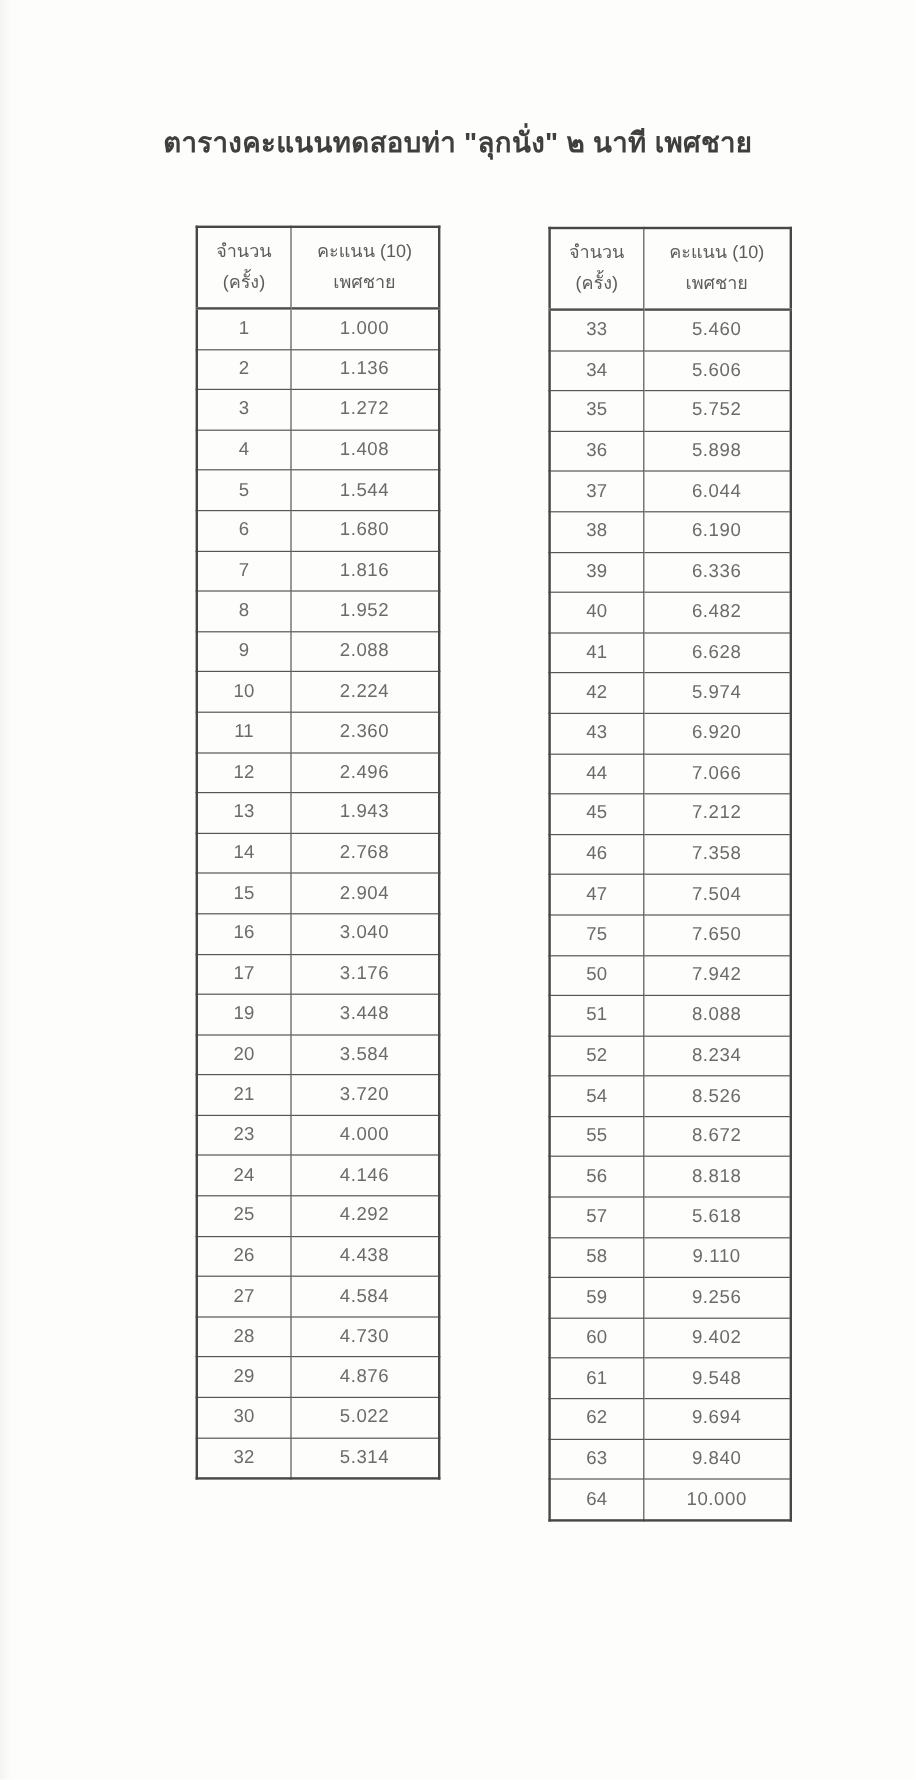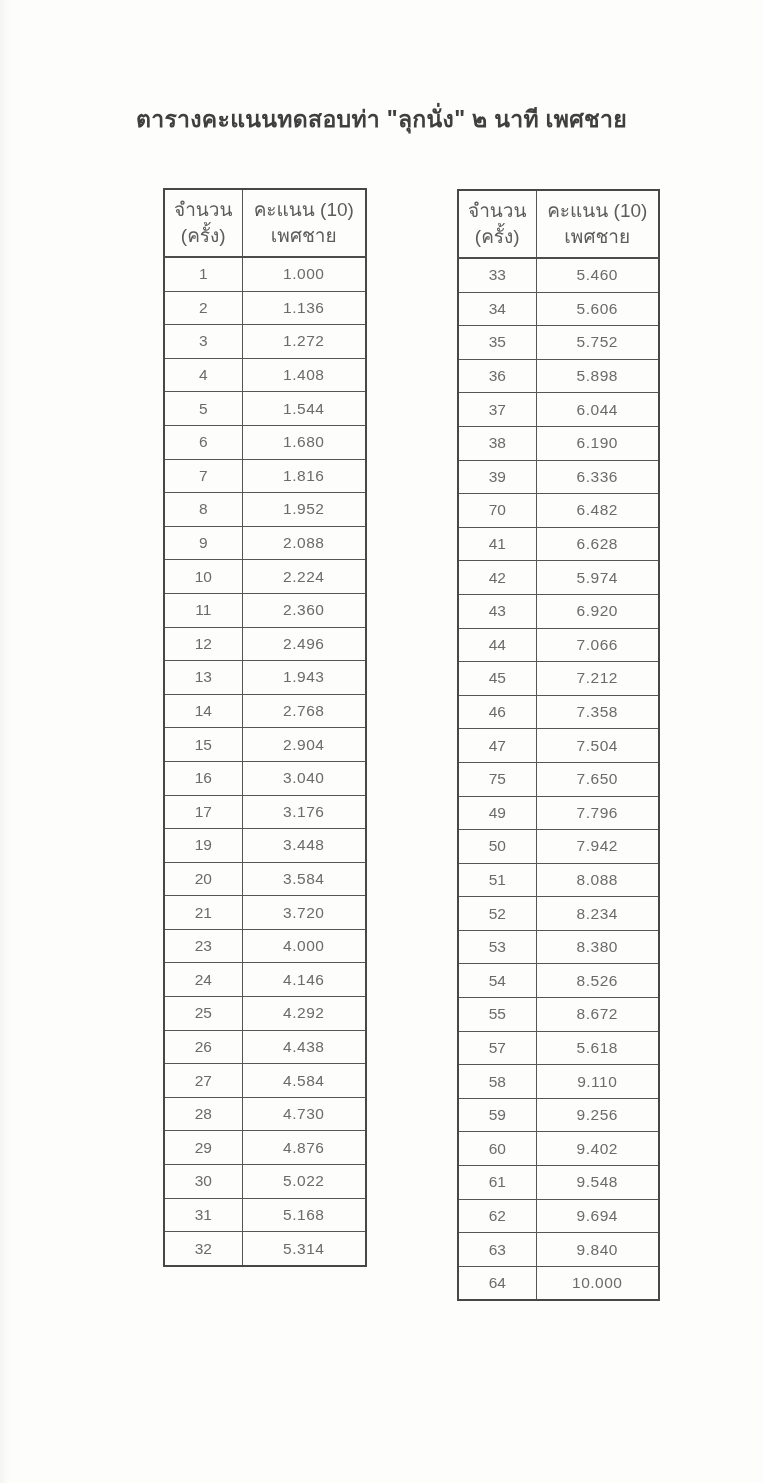--- a/index.html
+++ b/index.html
@@ -34,21 +34,21 @@
   .t-right { left: 457px; top: 189px; width: 201px; }
   .score-table th, .score-table td {
     border: 1px solid #565656;
     text-align: center;
     vertical-align: middle;
     padding: 0;
     font-weight: normal;
   }
   .score-table thead th {
     height: 66px;
-    font-size: 19px;
+    font-size: 15px;
     color: #5c5c5c;
     border-bottom: 2px solid #4d4d4d;
   }
   .score-table thead .hline {
     display: block;
     line-height: 26px;
   }
   .score-table td {
     height: 32.6px;
     font-size: 15.5px;
@@ -188,24 +188,20 @@
         </tr>
         <tr>
           <td>29</td>
           <td>4.876</td>
         </tr>
         <tr>
           <td>30</td>
           <td>5.022</td>
         </tr>
         <tr>
-          <td>31</td>
-          <td>5.168</td>
-        </tr>
-        <tr>
           <td>32</td>
           <td>5.314</td>
         </tr>
       </tbody>
   </table>
 
   <table class="score-table t-right">
     <colgroup>
       <col style="width:78px">
       <col style="width:123px">
@@ -245,21 +241,21 @@
         </tr>
         <tr>
           <td>38</td>
           <td>6.190</td>
         </tr>
         <tr>
           <td>39</td>
           <td>6.336</td>
         </tr>
         <tr>
-          <td>70</td>
+          <td>40</td>
           <td>6.482</td>
         </tr>
         <tr>
           <td>41</td>
           <td>6.628</td>
         </tr>
         <tr>
           <td>42</td>
           <td>5.974</td>
         </tr>
@@ -281,48 +277,44 @@
         </tr>
         <tr>
           <td>47</td>
           <td>7.504</td>
         </tr>
         <tr>
           <td>75</td>
           <td>7.650</td>
         </tr>
         <tr>
-          <td>49</td>
-          <td>7.796</td>
-        </tr>
-        <tr>
           <td>50</td>
           <td>7.942</td>
         </tr>
         <tr>
           <td>51</td>
           <td>8.088</td>
         </tr>
         <tr>
           <td>52</td>
           <td>8.234</td>
         </tr>
         <tr>
-          <td>53</td>
-          <td>8.380</td>
-        </tr>
-        <tr>
           <td>54</td>
           <td>8.526</td>
         </tr>
         <tr>
           <td>55</td>
           <td>8.672</td>
         </tr>
         <tr>
+          <td>56</td>
+          <td>8.818</td>
+        </tr>
+        <tr>
           <td>57</td>
           <td>5.618</td>
         </tr>
         <tr>
           <td>58</td>
           <td>9.110</td>
         </tr>
         <tr>
           <td>59</td>
           <td>9.256</td>

